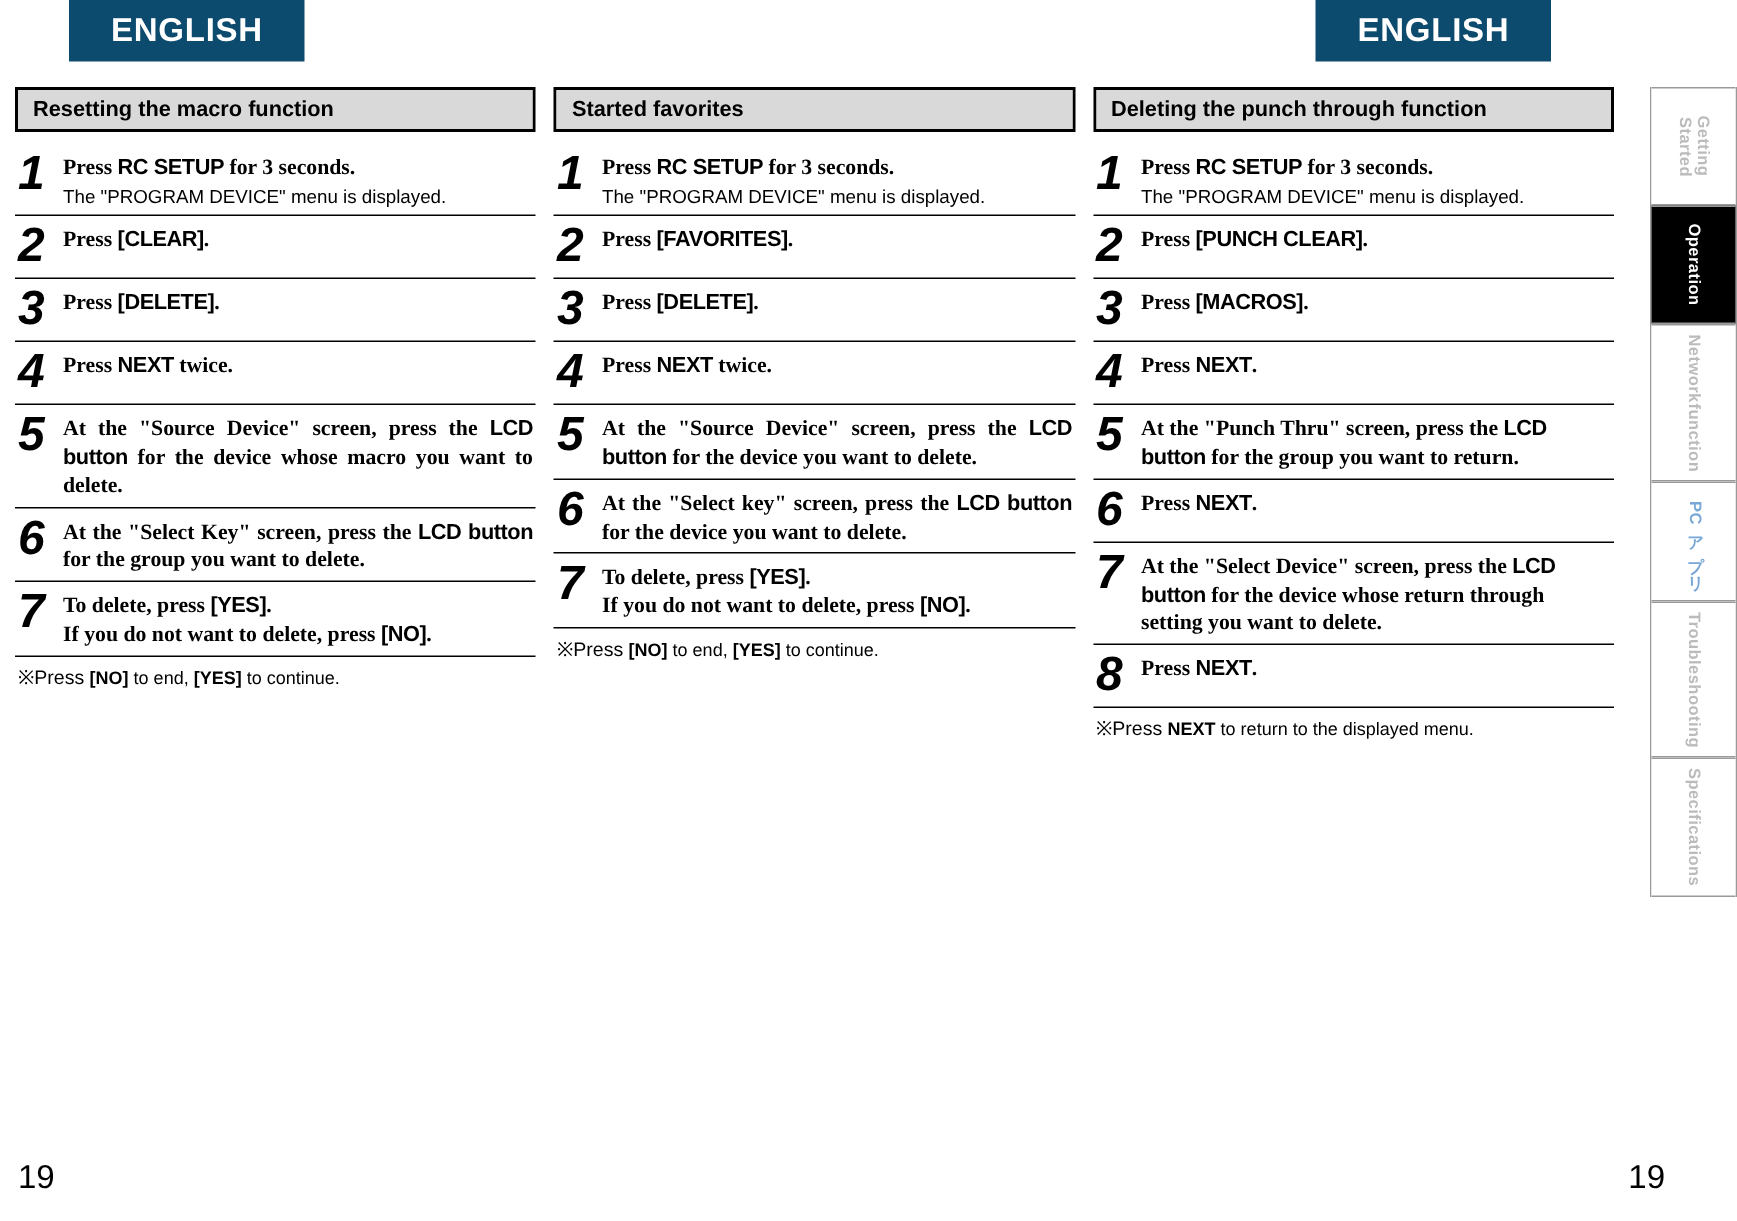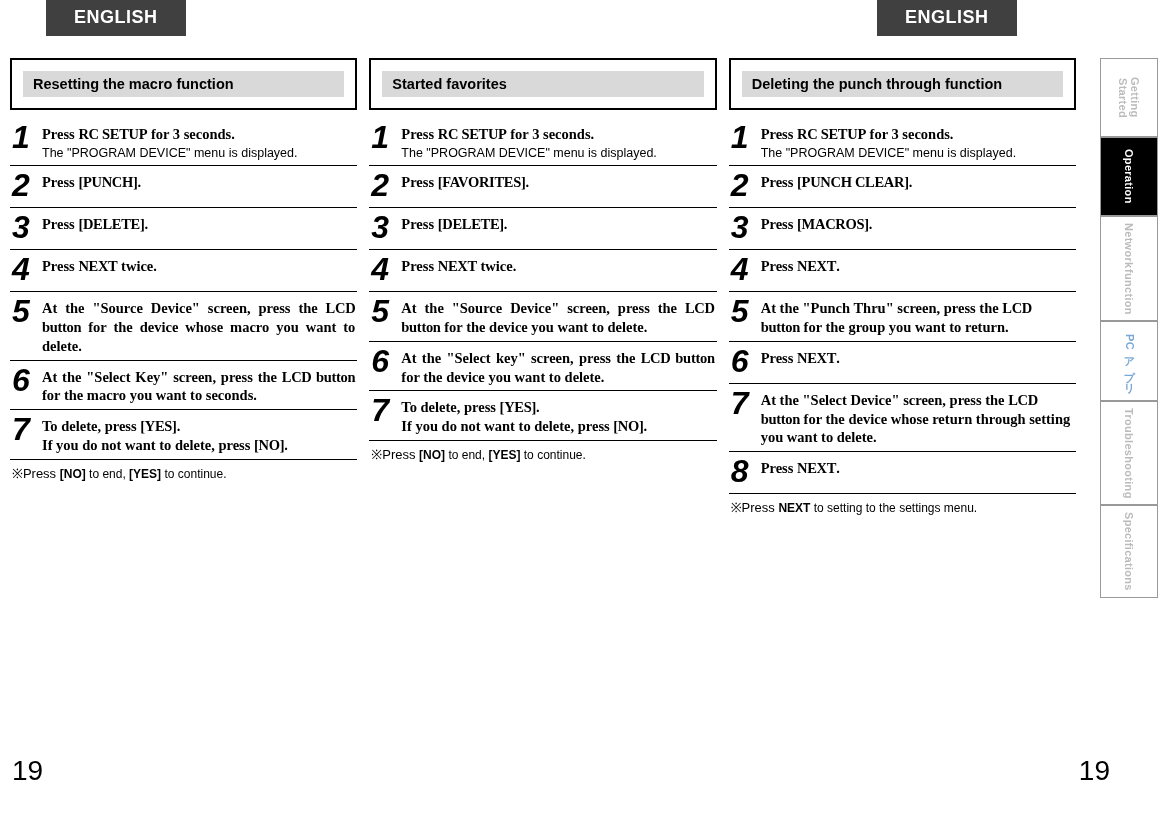--- a/index.html
+++ b/index.html
@@ -13,44 +13,44 @@
   }
   .page {
     width: 1158px;
     height: 814px;
     position: relative;
     padding: 0 0 0 10px;
   }
   .lang-tab {
     position: absolute;
     top: 0;
-    background: #404040;
+    background: #0c4a6e;
     color: #fff;
     font-weight: bold;
-    font-size: 18px;
+    font-size: 22px;
     padding: 7px 28px 8px;
     letter-spacing: 0.5px;
   }
   .lang-tab.left { left: 46px; }
   .lang-tab.right { left: 877px; }
   .columns {
     display: flex;
     position: absolute;
     top: 58px;
     left: 10px;
     right: 82px;
     gap: 12px;
   }
   .col {
     flex: 1 1 0;
     min-width: 0;
   }
   .section-title {
     border: 2px solid #000;
-    padding: 11px;
+    padding: 0;
     margin-bottom: 8px;
   }
   .section-title-inner {
     background: #d9d9d9;
     padding: 5px 8px 5px 10px;
     font-weight: bold;
     font-size: 14.5px;
   }
   .step {
     display: flex;
@@ -80,21 +80,21 @@
     font-weight: bold;
     font-size: 14.5px;
   }
   .step-body .sub {
     font-family: Arial, sans-serif;
     font-weight: normal;
     font-size: 12.5px;
     margin-top: 1px;
   }
   .step-body .main .heavy {
-    font-family: Liberation Serif, serif;
+    font-family: Liberation Sans, sans-serif;
     font-weight: 900;
     letter-spacing: -0.3px;
   }
   .footnote {
     font-family: Arial, sans-serif;
     font-size: 12px;
     margin-top: 4px;
     padding-left: 2px;
   }
   .footnote .heavy {
@@ -135,22 +135,22 @@
   .side-tab.active {
     background: #000;
     color: #fff;
   }
   .side-tab.two-line {
     line-height: 1.1;
   }
   .side-tab .line { display:block; }
   .page-num {
     position: absolute;
-    bottom: 27px;
-    font-size: 28px;
+    bottom: 16px;
+    font-size: 22px;
     font-family: Arial, sans-serif;
   }
   .page-num.left { left: 12px; }
   .page-num.right { right: 48px; }
 </style>
 </head>
 <body>
 
 <div class="page">
 
@@ -168,21 +168,21 @@
         <div class="step-num">1</div>
         <div class="step-body">
           <div class="main"><span>Press </span><span class="heavy">RC SETUP</span><span> for 3 seconds.</span></div>
           <div class="sub">The "PROGRAM DEVICE" menu is displayed.</div>
         </div>
       </div>
 
       <div class="step">
         <div class="step-num">2</div>
         <div class="step-body">
-            <div class="main"><span>Press </span><span class="heavy">[PUNCH]</span><span>.</span></div>
+            <div class="main"><span>Press </span><span class="heavy">[CLEAR]</span><span>.</span></div>
           </div>
       </div>
 
       <div class="step">
         <div class="step-num">3</div>
         <div class="step-body">
             <div class="main"><span>Press </span><span class="heavy">[DELETE]</span><span>.</span></div>
           </div>
       </div>
 
@@ -196,21 +196,21 @@
       <div class="step">
         <div class="step-num">5</div>
         <div class="step-body">
             <div class="main" style="text-align:justify;"><span>At the "Source Device" screen, press the </span><span class="heavy">LCD button</span><span> for the device whose macro you want to delete.</span></div>
           </div>
       </div>
 
       <div class="step">
         <div class="step-num">6</div>
         <div class="step-body">
-            <div class="main" style="text-align:justify;"><span>At the "Select Key" screen, press the </span><span class="heavy">LCD button</span><span> for the macro you want to seconds.</span></div>
+            <div class="main" style="text-align:justify;"><span>At the "Select Key" screen, press the </span><span class="heavy">LCD button</span><span> for the group you want to delete.</span></div>
           </div>
       </div>
 
       <div class="step">
         <div class="step-num">7</div>
         <div class="step-body">
           <div class="main"><span>To delete, press </span><span class="heavy">[YES]</span><span>.</span></div>
           <div class="main"><span>If you do not want to delete, press </span><span class="heavy">[NO]</span><span>.</span></div>
         </div>
       </div>
@@ -332,21 +332,21 @@
           </div>
       </div>
 
       <div class="step">
         <div class="step-num">8</div>
         <div class="step-body">
             <div class="main"><span>Press </span><span class="heavy">NEXT</span><span>.</span></div>
           </div>
       </div>
 
-      <div class="footnote"><span class="asterisk">※Press </span><span class="heavy">NEXT</span><span> to setting to the settings menu.</span></div>
+      <div class="footnote"><span class="asterisk">※Press </span><span class="heavy">NEXT</span><span> to return to the displayed menu.</span></div>
     </div>
 
   </div>
 
   <div class="side-tabs">
     <div class="side-tab">Getting Started</div>
     <div class="side-tab active">Operation</div>
     <div class="side-tab two-line">
         <span class="line">Network</span>
         <span class="line">function</span>

